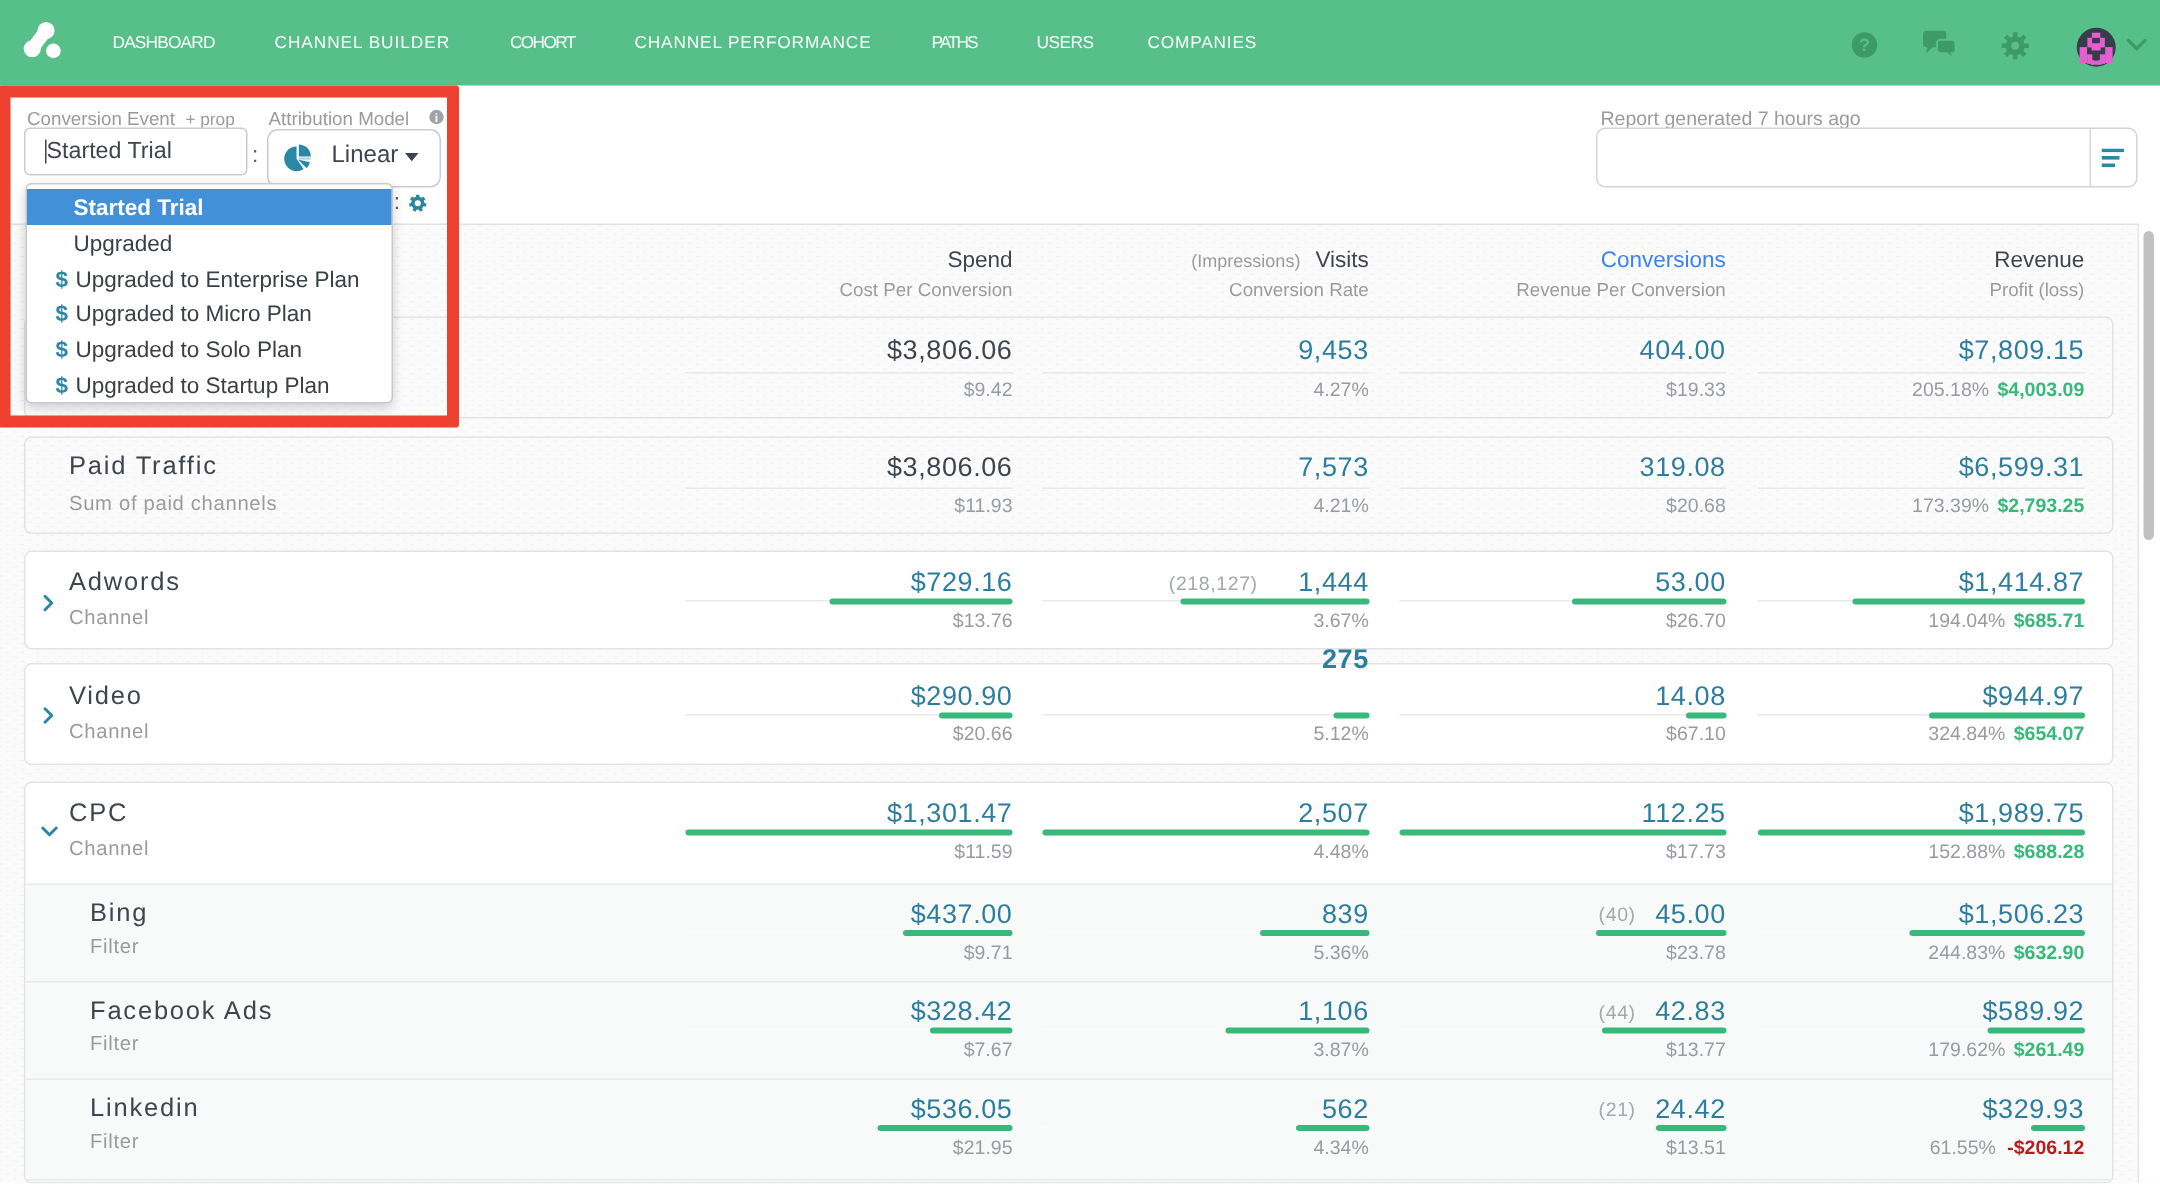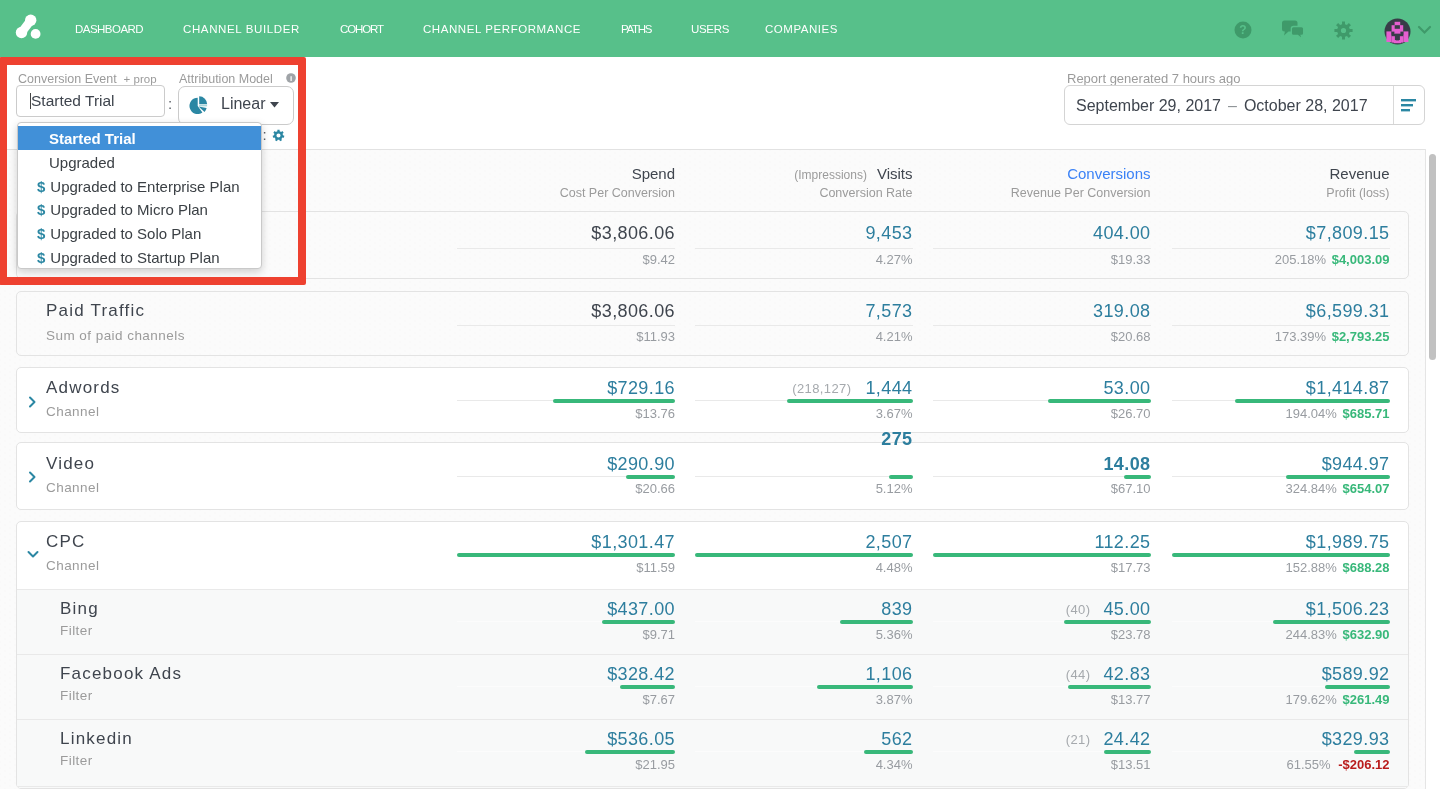--- a/index.html
+++ b/index.html
@@ -58,21 +58,21 @@
     <div style="position:absolute;right:50.5px;top:327.5px;height:18px;line-height:18px;white-space:nowrap;font-size:13px;color:#989ca1">173.39% <b style="color:#38b87a;margin-left:2px">$2,793.25</b></div>
     <div style="position:absolute;left:16px;top:366.5px;width:1393px;height:66.5px;border:1px solid #e3e3e3;border-radius:5px;background:#fff;box-sizing:border-box;"></div>
     <svg style="position:absolute;left:26px;top:394.5px" width="14" height="14" viewBox="0 0 14 14">
       <path d="M4,2.5 L8.5,7 L4,11.5" fill="none" stroke="#2b87a3" stroke-width="2" stroke-linecap="round" stroke-linejoin="round"></path>
     </svg>
     <div class="title" style="left:46px;top:375.0px">Adwords</div>
     <div class="subtitle" style="left:46px;top:403.0px">Channel</div>
     <div style="position:absolute;right:765px;top:375.0px;height:26px;line-height:26px;white-space:nowrap;font-size:18px;letter-spacing:0.4px;color:#2d7e9e;font-weight:400">$729.16</div>
     <div style="position:absolute;left:457px;top:400.0px;width:218px;height:1px;background:#e9e9e9"></div>
     <div style="position:absolute;left:553px;top:399.0px;width:122px;height:4px;border-radius:2px;background:#38b87a"></div>
-    <div style="position:absolute;right:527.5px;top:375.0px;height:26px;line-height:26px;white-space:nowrap;font-size:18px;letter-spacing:0.4px;color:#2d7e9e;font-weight:400"><span style="font-size:13px;color:#a5a9ad;margin-right:14px;vertical-align:1px">(218,127)</span>1,444</div>
+    <div style="position:absolute;right:527.5px;top:375.0px;height:26px;line-height:26px;white-space:nowrap;font-size:18px;letter-spacing:0.4px;color:#2d7e9e;font-weight:400"><span style="font-size:13px;color:#a5a9ad;margin-right:27px;vertical-align:1px">(218,127)</span>1,444</div>
     <div style="position:absolute;left:694.5px;top:400.0px;width:218px;height:1px;background:#e9e9e9"></div>
     <div style="position:absolute;left:786.5px;top:399.0px;width:126px;height:4px;border-radius:2px;background:#38b87a"></div>
     <div style="position:absolute;right:289.5px;top:375.0px;height:26px;line-height:26px;white-space:nowrap;font-size:18px;letter-spacing:0.4px;color:#2d7e9e;font-weight:400">53.00</div>
     <div style="position:absolute;left:932.5px;top:400.0px;width:218px;height:1px;background:#e9e9e9"></div>
     <div style="position:absolute;left:1047.5px;top:399.0px;width:103px;height:4px;border-radius:2px;background:#38b87a"></div>
     <div style="position:absolute;right:50.5px;top:375.0px;height:26px;line-height:26px;white-space:nowrap;font-size:18px;letter-spacing:0.4px;color:#2d7e9e;font-weight:400">$1,414.87</div>
     <div style="position:absolute;left:1171.5px;top:400.0px;width:218px;height:1px;background:#e9e9e9"></div>
     <div style="position:absolute;left:1234.5px;top:399.0px;width:155px;height:4px;border-radius:2px;background:#38b87a"></div>
     <div style="position:absolute;right:765px;top:404.5px;height:18px;line-height:18px;white-space:nowrap;font-size:13px;color:#989ca1">$13.76</div>
     <div style="position:absolute;right:527.5px;top:404.5px;height:18px;line-height:18px;white-space:nowrap;font-size:13px;color:#989ca1">3.67%</div>
@@ -83,21 +83,21 @@
       <path d="M4,2.5 L8.5,7 L4,11.5" fill="none" stroke="#2b87a3" stroke-width="2" stroke-linecap="round" stroke-linejoin="round"></path>
     </svg>
     <div class="title" style="left:46px;top:450.5px">Video</div>
     <div class="subtitle" style="left:46px;top:478.5px">Channel</div>
     <div style="position:absolute;right:765px;top:450.5px;height:26px;line-height:26px;white-space:nowrap;font-size:18px;letter-spacing:0.4px;color:#2d7e9e;font-weight:400">$290.90</div>
     <div style="position:absolute;left:457px;top:475.5px;width:218px;height:1px;background:#e9e9e9"></div>
     <div style="position:absolute;left:626px;top:474.5px;width:49px;height:4px;border-radius:2px;background:#38b87a"></div>
     <div style="position:absolute;right:527.5px;top:426px;height:26px;line-height:26px;white-space:nowrap;font-size:18px;letter-spacing:0.4px;color:#2d7e9e;font-weight:700">275</div>
     <div style="position:absolute;left:694.5px;top:475.5px;width:218px;height:1px;background:#e9e9e9"></div>
     <div style="position:absolute;left:888.5px;top:474.5px;width:24px;height:4px;border-radius:2px;background:#38b87a"></div>
-    <div style="position:absolute;right:289.5px;top:450.5px;height:26px;line-height:26px;white-space:nowrap;font-size:18px;letter-spacing:0.4px;color:#2d7e9e;font-weight:700">14.08</div>
+    <div style="position:absolute;right:289.5px;top:450.5px;height:26px;line-height:26px;white-space:nowrap;font-size:18px;letter-spacing:0.4px;color:#2d7e9e;font-weight:400">14.08</div>
     <div style="position:absolute;left:932.5px;top:475.5px;width:218px;height:1px;background:#e9e9e9"></div>
     <div style="position:absolute;left:1123.5px;top:474.5px;width:27px;height:4px;border-radius:2px;background:#38b87a"></div>
     <div style="position:absolute;right:50.5px;top:450.5px;height:26px;line-height:26px;white-space:nowrap;font-size:18px;letter-spacing:0.4px;color:#2d7e9e;font-weight:400">$944.97</div>
     <div style="position:absolute;left:1171.5px;top:475.5px;width:218px;height:1px;background:#e9e9e9"></div>
     <div style="position:absolute;left:1285.5px;top:474.5px;width:104px;height:4px;border-radius:2px;background:#38b87a"></div>
     <div style="position:absolute;right:765px;top:480px;height:18px;line-height:18px;white-space:nowrap;font-size:13px;color:#989ca1">$20.66</div>
     <div style="position:absolute;right:527.5px;top:480px;height:18px;line-height:18px;white-space:nowrap;font-size:13px;color:#989ca1">5.12%</div>
     <div style="position:absolute;right:289.5px;top:480px;height:18px;line-height:18px;white-space:nowrap;font-size:13px;color:#989ca1">$67.10</div>
     <div style="position:absolute;right:50.5px;top:480px;height:18px;line-height:18px;white-space:nowrap;font-size:13px;color:#989ca1">324.84% <b style="color:#38b87a;margin-left:2px">$654.07</b></div>
     <div style="position:absolute;left:16px;top:520.5px;width:1393px;height:268.5px;border:1px solid #e3e3e3;border-radius:5px;background:#fff;box-sizing:border-box;overflow:hidden">
@@ -210,21 +210,20 @@
     </svg>
 
   <div style="position:absolute;left:262.5px;top:126px;font-size:15px;color:#5a5f66">:</div>
   <svg style="position:absolute;left:271.5px;top:128.5px" width="13" height="13" viewBox="0 0 14 14">
       <path d="M5.82,0.81 L8.18,0.81 L8.24,2.36 L9.86,3.14 L11.10,2.22 L12.57,4.06 L11.40,5.07 L11.80,6.83 L13.30,7.23 L12.77,9.53 L11.25,9.24 L10.13,10.64 L10.75,12.06 L8.62,13.09 L7.90,11.71 L6.10,11.71 L5.38,13.09 L3.25,12.06 L3.87,10.64 L2.75,9.24 L1.23,9.53 L0.70,7.23 L2.20,6.83 L2.60,5.07 L1.43,4.06 L2.90,2.22 L4.14,3.14 L5.76,2.36 Z M9.20,7.00 A2.2,2.2 0 1 0 4.80,7.00 A2.2,2.2 0 1 0 9.20,7.00 Z" fill="#2b87a3" fill-rule="evenodd"></path>
     </svg>
 
   <div style="position:absolute;left:1067px;top:71px;font-size:13px;color:#9b9b9b">Report generated 7 hours ago</div>
   <div style="position:absolute;left:1064px;top:85px;width:361px;height:40px;background:#fff;border:1px solid #d4d4d4;border-radius:6px"></div>
   <div style="position:absolute;left:1393px;top:86px;width:1px;height:38px;background:#d9d9d9"></div>
-  <div style="position:absolute;left:1076px;top:96px;height:19px;line-height:19px;font-size:16px;color:#3f454e;white-space:nowrap">September 29, 2017<span style="color:#8d9296;margin:0 7px">–</span>October 28, 2017</div>
 
   <svg style="position:absolute;left:1401px;top:99px" width="17" height="13" viewBox="0 0 17 13">
     <rect x="0" y="0" width="15" height="2.4" fill="#2b87a3"></rect>
     <rect x="0" y="5" width="12" height="2.4" fill="#2b87a3"></rect>
     <rect x="0" y="10" width="9" height="2.4" fill="#2b87a3"></rect>
   </svg>
 
   <div id="nav">
     <svg style="position:absolute;left:13px;top:12px" width="34" height="34" viewBox="0 0 34 34">
 <circle cx="8.5" cy="20.5" r="5.7" fill="#fff"></circle>

